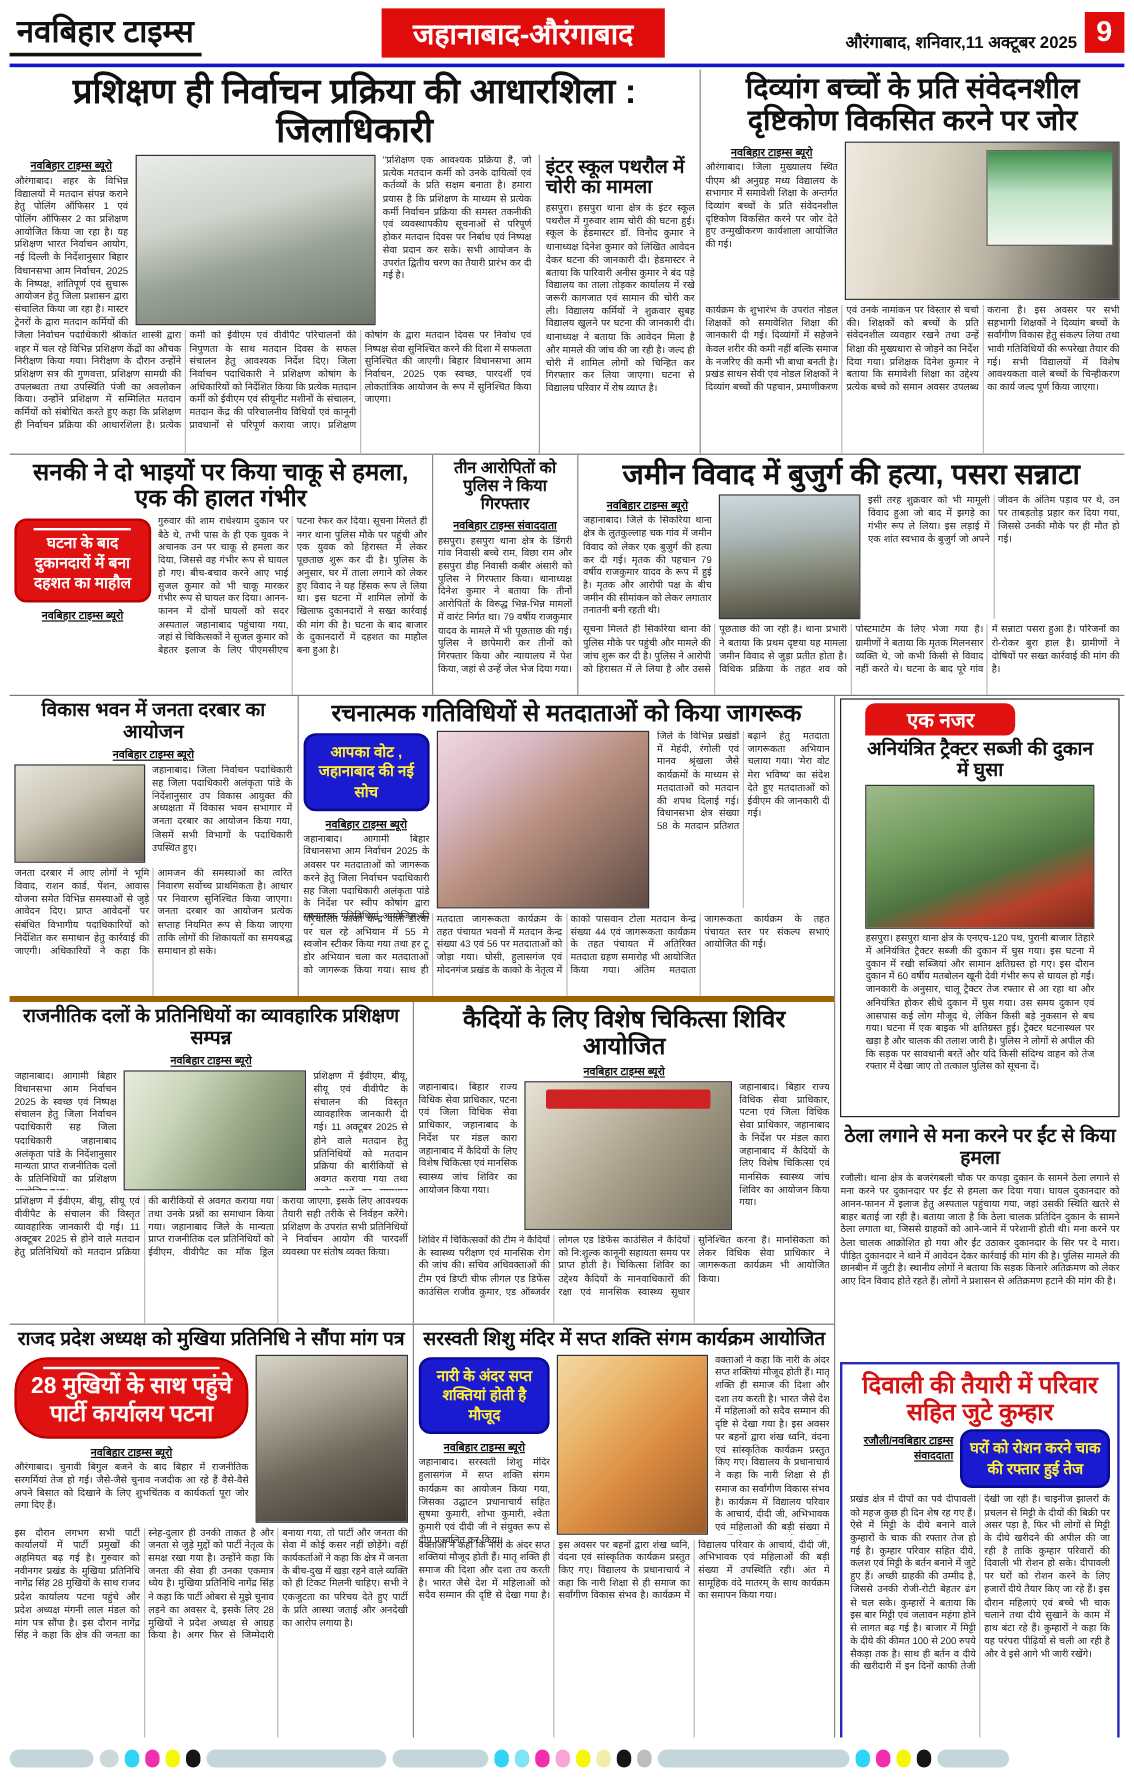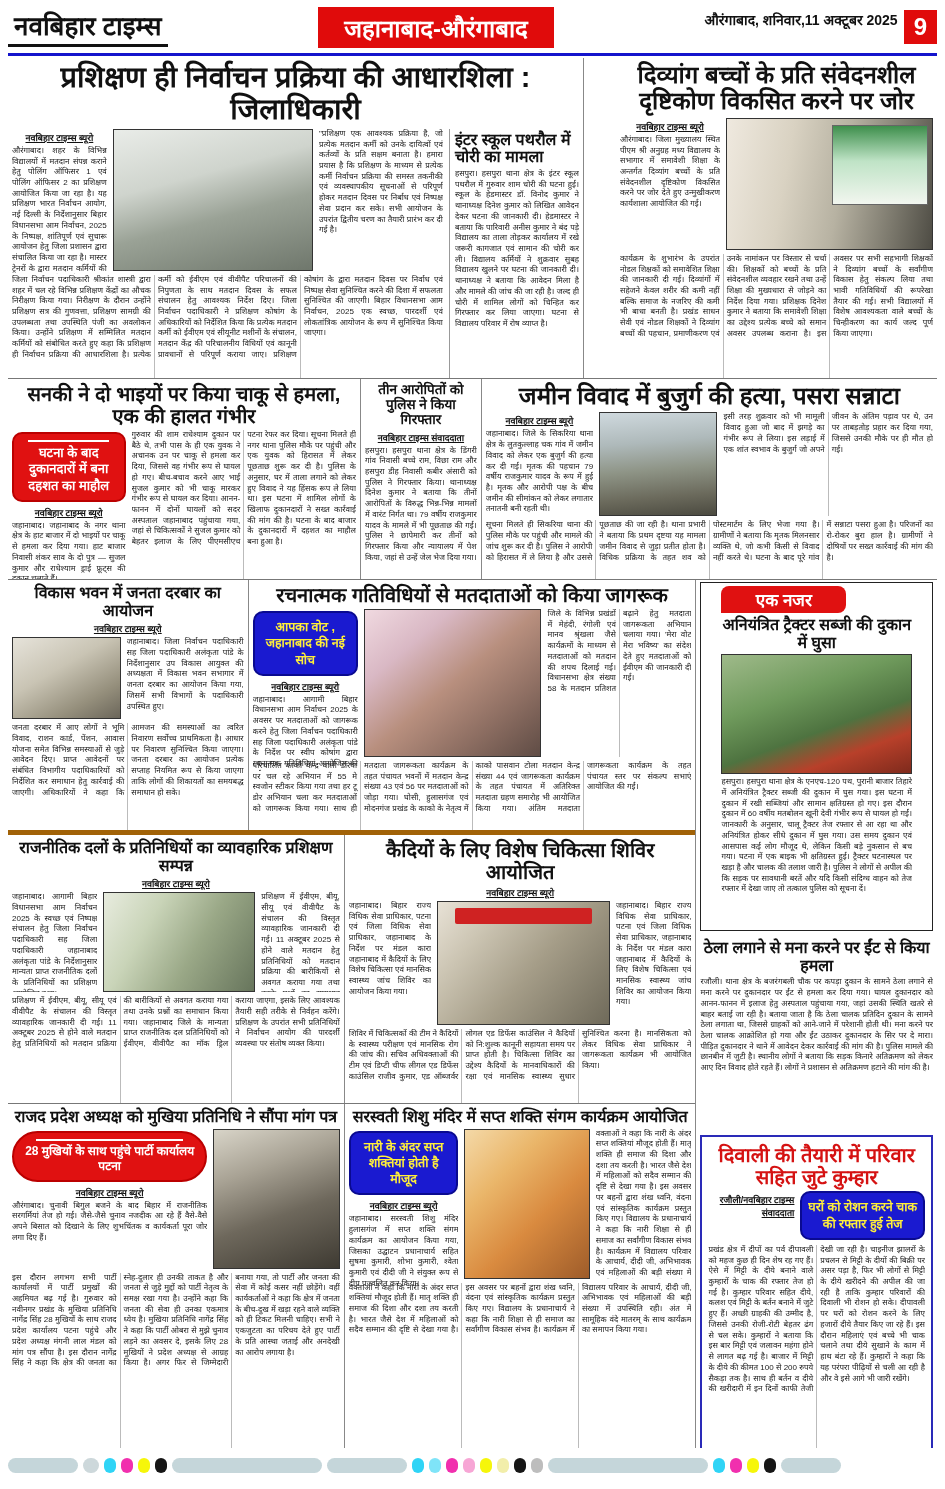--- a/index.html
+++ b/index.html
@@ -2,21 +2,21 @@
 <html><head>
 <meta charset="utf-8">
 <style>
   html,body{margin:0;padding:0;background:#e8e8e8;}
   .page{width:945px;height:1489px;background:#fff;position:relative;margin:0 auto;
         font-family:"Liberation Sans","DejaVu Sans",sans-serif;color:#111;overflow:hidden;
         box-sizing:border-box;padding:4px 8px;}
   .hdr{display:flex;align-items:center;justify-content:space-between;height:46px;}
   .masthead{font-size:26px;font-weight:bold;border-bottom:3px solid #111;padding:0 6px 1px 6px;}
   .edition-badge{background:#e00b0b;color:#fff;font-weight:bold;font-size:24px;padding:4px 26px;}
-  .hdr-right{display:flex;align-items:flex-start;gap:6px;}
+  .hdr-right{display:flex;align-items:flex-end;gap:6px;}
   .hdr-date{font-weight:bold;font-size:14px;}
   .pageno{background:#e00b0b;color:#fff;font-weight:bold;font-size:24px;padding:3px 10px;}
   .blue-rule{border-top:3px solid #1414cc;margin:3px 0 2px 0;}
   .band{display:flex;border-top:1px solid #777;}
   .sec{box-sizing:border-box;padding:2px 4px;overflow:hidden;}
   .rr{border-right:1px solid #888;}
   .h1{font-size:29px;} .h2{font-size:24px;} .h3{font-size:20px;} .h4{font-size:16px;} .h5{font-size:13.5px;}
   .h1,.h2,.h3,.h4,.h5{font-weight:bold;text-align:center;line-height:1.1;margin:2px 0 3px 0;}
   .by{font-size:9px;font-weight:bold;text-align:center;text-decoration:underline;margin:2px 0;}
   .bd{font-size:8px;line-height:1.34;text-align:justify;color:#1a1a1a;overflow:hidden;}
@@ -48,21 +48,21 @@
   <div class="hdr">
     <div class="masthead">नवबिहार टाइम्स</div>
     <div class="edition-badge">जहानाबाद-औरंगाबाद</div>
     <div class="hdr-right">
       <div class="hdr-date">औरंगाबाद, शनिवार,11 अक्टूबर 2025</div>
       <div class="pageno">9</div>
     </div>
   </div>
   <div class="blue-rule"></div>
 
-  <div class="band" style="height:320px;border-top:none;gap:32px;">
+  <div class="band" style="height:320px;border-top:none;">
 
     <div class="sec rr" style="width:62%;">
       <div class="h1">प्रशिक्षण ही निर्वाचन प्रक्रिया की आधारशिला : जिलाधिकारी</div>
       <div class="row" style="height:262px;">
         <div class="flex1" style="flex:0 0 76%;">
           <div class="row" style="height:142px;">
             <div style="flex:0 0 22%;">
               <div class="by">नवबिहार टाइम्स ब्यूरो</div>
               <div class="bd" style="height:128px;">औरंगाबाद। शहर के विभिन्न विद्यालयों में मतदान संपन्न कराने हेतु पोलिंग ऑफिसर 1 एवं पोलिंग ऑफिसर 2 का प्रशिक्षण आयोजित किया जा रहा है। यह प्रशिक्षण भारत निर्वाचन आयोग, नई दिल्ली के निर्देशानुसार बिहार विधानसभा आम निर्वाचन, 2025 के निष्पक्ष, शांतिपूर्ण एवं सुचारू आयोजन हेतु जिला प्रशासन द्वारा संचालित किया जा रहा है। मास्टर ट्रेनरों के द्वारा मतदान कर्मियों की संख्या का अवलोकन किया गया।</div>
             </div>
@@ -95,21 +95,20 @@
   </div>
 
   <div class="band" style="height:200px;">
 
     <div class="sec rr" style="width:38%;">
       <div class="h3">सनकी ने दो भाइयों पर किया चाकू से हमला, एक की हालत गंभीर</div>
       <div class="row">
         <div style="flex:0 0 33%;">
           <div class="kick-red"><span class="inline-rule"></span><span>घटना के बाद दुकानदारों में बना दहशत का माहौल</span></div>
           <div class="by">नवबिहार टाइम्स ब्यूरो</div>
-          <div class="bd" style="height:86px;">जहानाबाद। जहानाबाद के नगर थाना क्षेत्र के हाट बाजार में दो भाइयों पर चाकू से हमला कर दिया गया। हाट बाजार निवासी शंकर साव के दो पुत्र — सुजल कुमार और राधेश्याम ड्राई फ्रूट्स की दुकान चलाते हैं।</div>
         </div>
         <div class="bd c2 flex1" style="height:160px;">गुरुवार की शाम राधेश्याम दुकान पर बैठे थे, तभी पास के ही एक युवक ने अचानक उन पर चाकू से हमला कर दिया, जिससे वह गंभीर रूप से घायल हो गए। बीच-बचाव करने आए भाई सुजल कुमार को भी चाकू मारकर गंभीर रूप से घायल कर दिया। आनन-फानन में दोनों घायलों को सदर अस्पताल जहानाबाद पहुंचाया गया, जहां से चिकित्सकों ने सुजल कुमार को बेहतर इलाज के लिए पीएमसीएच पटना रेफर कर दिया। सूचना मिलते ही नगर थाना पुलिस मौके पर पहुंची और एक युवक को हिरासत में लेकर पूछताछ शुरू कर दी है। पुलिस के अनुसार, घर में ताला लगाने को लेकर हुए विवाद ने यह हिंसक रूप ले लिया था। इस घटना में शामिल लोगों के खिलाफ दुकानदारों ने सख्त कार्रवाई की मांग की है। घटना के बाद बाजार के दुकानदारों में दहशत का माहौल बना हुआ है।</div>
       </div>
     </div>
 
     <div class="sec rr" style="width:13%;">
       <div class="h5">तीन आरोपितों को पुलिस ने किया गिरफ्तार</div>
       <div class="by">नवबिहार टाइम्स संवाददाता</div>
       <div class="bd" style="height:148px;">हसपुरा। हसपुरा थाना क्षेत्र के डिंगरी गांव निवासी बच्चे राम, विछा राम और हसपुरा डीह निवासी कबीर अंसारी को पुलिस ने गिरफ्तार किया। थानाध्यक्ष दिनेश कुमार ने बताया कि तीनों आरोपितों के विरुद्ध भिन्न-भिन्न मामलों में वारंट निर्गत था। 79 वर्षीय राजकुमार यादव के मामले में भी पूछताछ की गई। पुलिस ने छापेमारी कर तीनों को गिरफ्तार किया और न्यायालय में पेश किया, जहां से उन्हें जेल भेज दिया गया।</div>
     </div>
@@ -179,21 +178,21 @@
           </div>
           <div class="bd c3" style="height:90px;margin-top:4px;">शिविर में चिकित्सकों की टीम ने कैदियों के स्वास्थ्य परीक्षण एवं मानसिक रोग की जांच की। सचिव अधिवक्ताओं की टीम एवं डिप्टी चीफ लीगल एड डिफेंस काउंसिल राजीव कुमार, एड ऑब्जर्वर लोगल एड डिफेंस काउंसिल ने कैदियों को नि:शुल्क कानूनी सहायता समय पर प्राप्त होती है। चिकित्सा शिविर का उद्देश्य कैदियों के मानवाधिकारों की रक्षा एवं मानसिक स्वास्थ्य सुधार सुनिश्चित करना है। मानसिकता को लेकर विधिक सेवा प्राधिकार ने जागरूकता कार्यक्रम भी आयोजित किया।</div>
         </div>
       </div>
 
       <div class="row" style="height:344px;gap:0;">
         <div class="sec rr" style="width:49%;">
           <div class="h4">राजद प्रदेश अध्यक्ष को मुखिया प्रतिनिधि ने सौंपा मांग पत्र</div>
           <div class="row" style="height:140px;margin-top:2px;">
             <div class="flex1">
-              <div class="kick-red" style="font-size:12px;border-radius:28px;"><span class="inline-rule"></span><span>28 मुखियों के साथ पहुंचे पार्टी कार्यालय पटना</span></div>
+              <div class="kick-red" style="font-size:19px;border-radius:28px;"><span class="inline-rule"></span><span>28 मुखियों के साथ पहुंचे पार्टी कार्यालय पटना</span></div>
               <div class="by">नवबिहार टाइम्स ब्यूरो</div>
               <div class="bd" style="height:66px;">औरंगाबाद। चुनावी बिगुल बजने के बाद बिहार में राजनीतिक सरगर्मियां तेज हो गई। जैसे-जैसे चुनाव नजदीक आ रहे हैं वैसे-वैसे अपने बिसात को दिखाने के लिए शुभचिंतक व कार्यकर्ता पूरा जोर लगा दिए हैं।</div>
             </div>
             <div class="ph" style="flex:0 0 38%;background:linear-gradient(160deg,#d8d4c8 0%,#a8a294 30%,#6e685c 60%,#3e3a32 100%);"></div>
           </div>
           <div class="bd c3" style="height:178px;margin-top:4px;">इस दौरान लगभग सभी पार्टी कार्यालयों में पार्टी प्रमुखों की अहमियत बढ़ गई है। गुरुवार को नवीनगर प्रखंड के मुखिया प्रतिनिधि नागेंद्र सिंह 28 मुखियों के साथ राजद प्रदेश कार्यालय पटना पहुंचे और प्रदेश अध्यक्ष मंगनी लाल मंडल को मांग पत्र सौंपा है। इस दौरान नागेंद्र सिंह ने कहा कि क्षेत्र की जनता का स्नेह-दुलार ही उनकी ताकत है और जनता से जुड़े मुद्दों को पार्टी नेतृत्व के समक्ष रखा गया है। उन्होंने कहा कि जनता की सेवा ही उनका एकमात्र ध्येय है। मुखिया प्रतिनिधि नागेंद्र सिंह ने कहा कि पार्टी ओबरा से मुझे चुनाव लड़ने का अवसर दे, इसके लिए 28 मुखियों ने प्रदेश अध्यक्ष से आग्रह किया है। अगर फिर से जिम्मेदारी बनाया गया, तो पार्टी और जनता की सेवा में कोई कसर नहीं छोड़ेंगे। वहीं कार्यकर्ताओं ने कहा कि क्षेत्र में जनता के बीच-दुख में खड़ा रहने वाले व्यक्ति को ही टिकट मिलनी चाहिए। सभी ने एकजुटता का परिचय देते हुए पार्टी के प्रति आस्था जताई और अनदेखी का आरोप लगाया है।</div>
         </div>
         <div class="sec flex1">
           <div class="h4">सरस्वती शिशु मंदिर में सप्त शक्ति संगम कार्यक्रम आयोजित</div>
           <div class="row" style="height:150px;margin-top:2px;">

